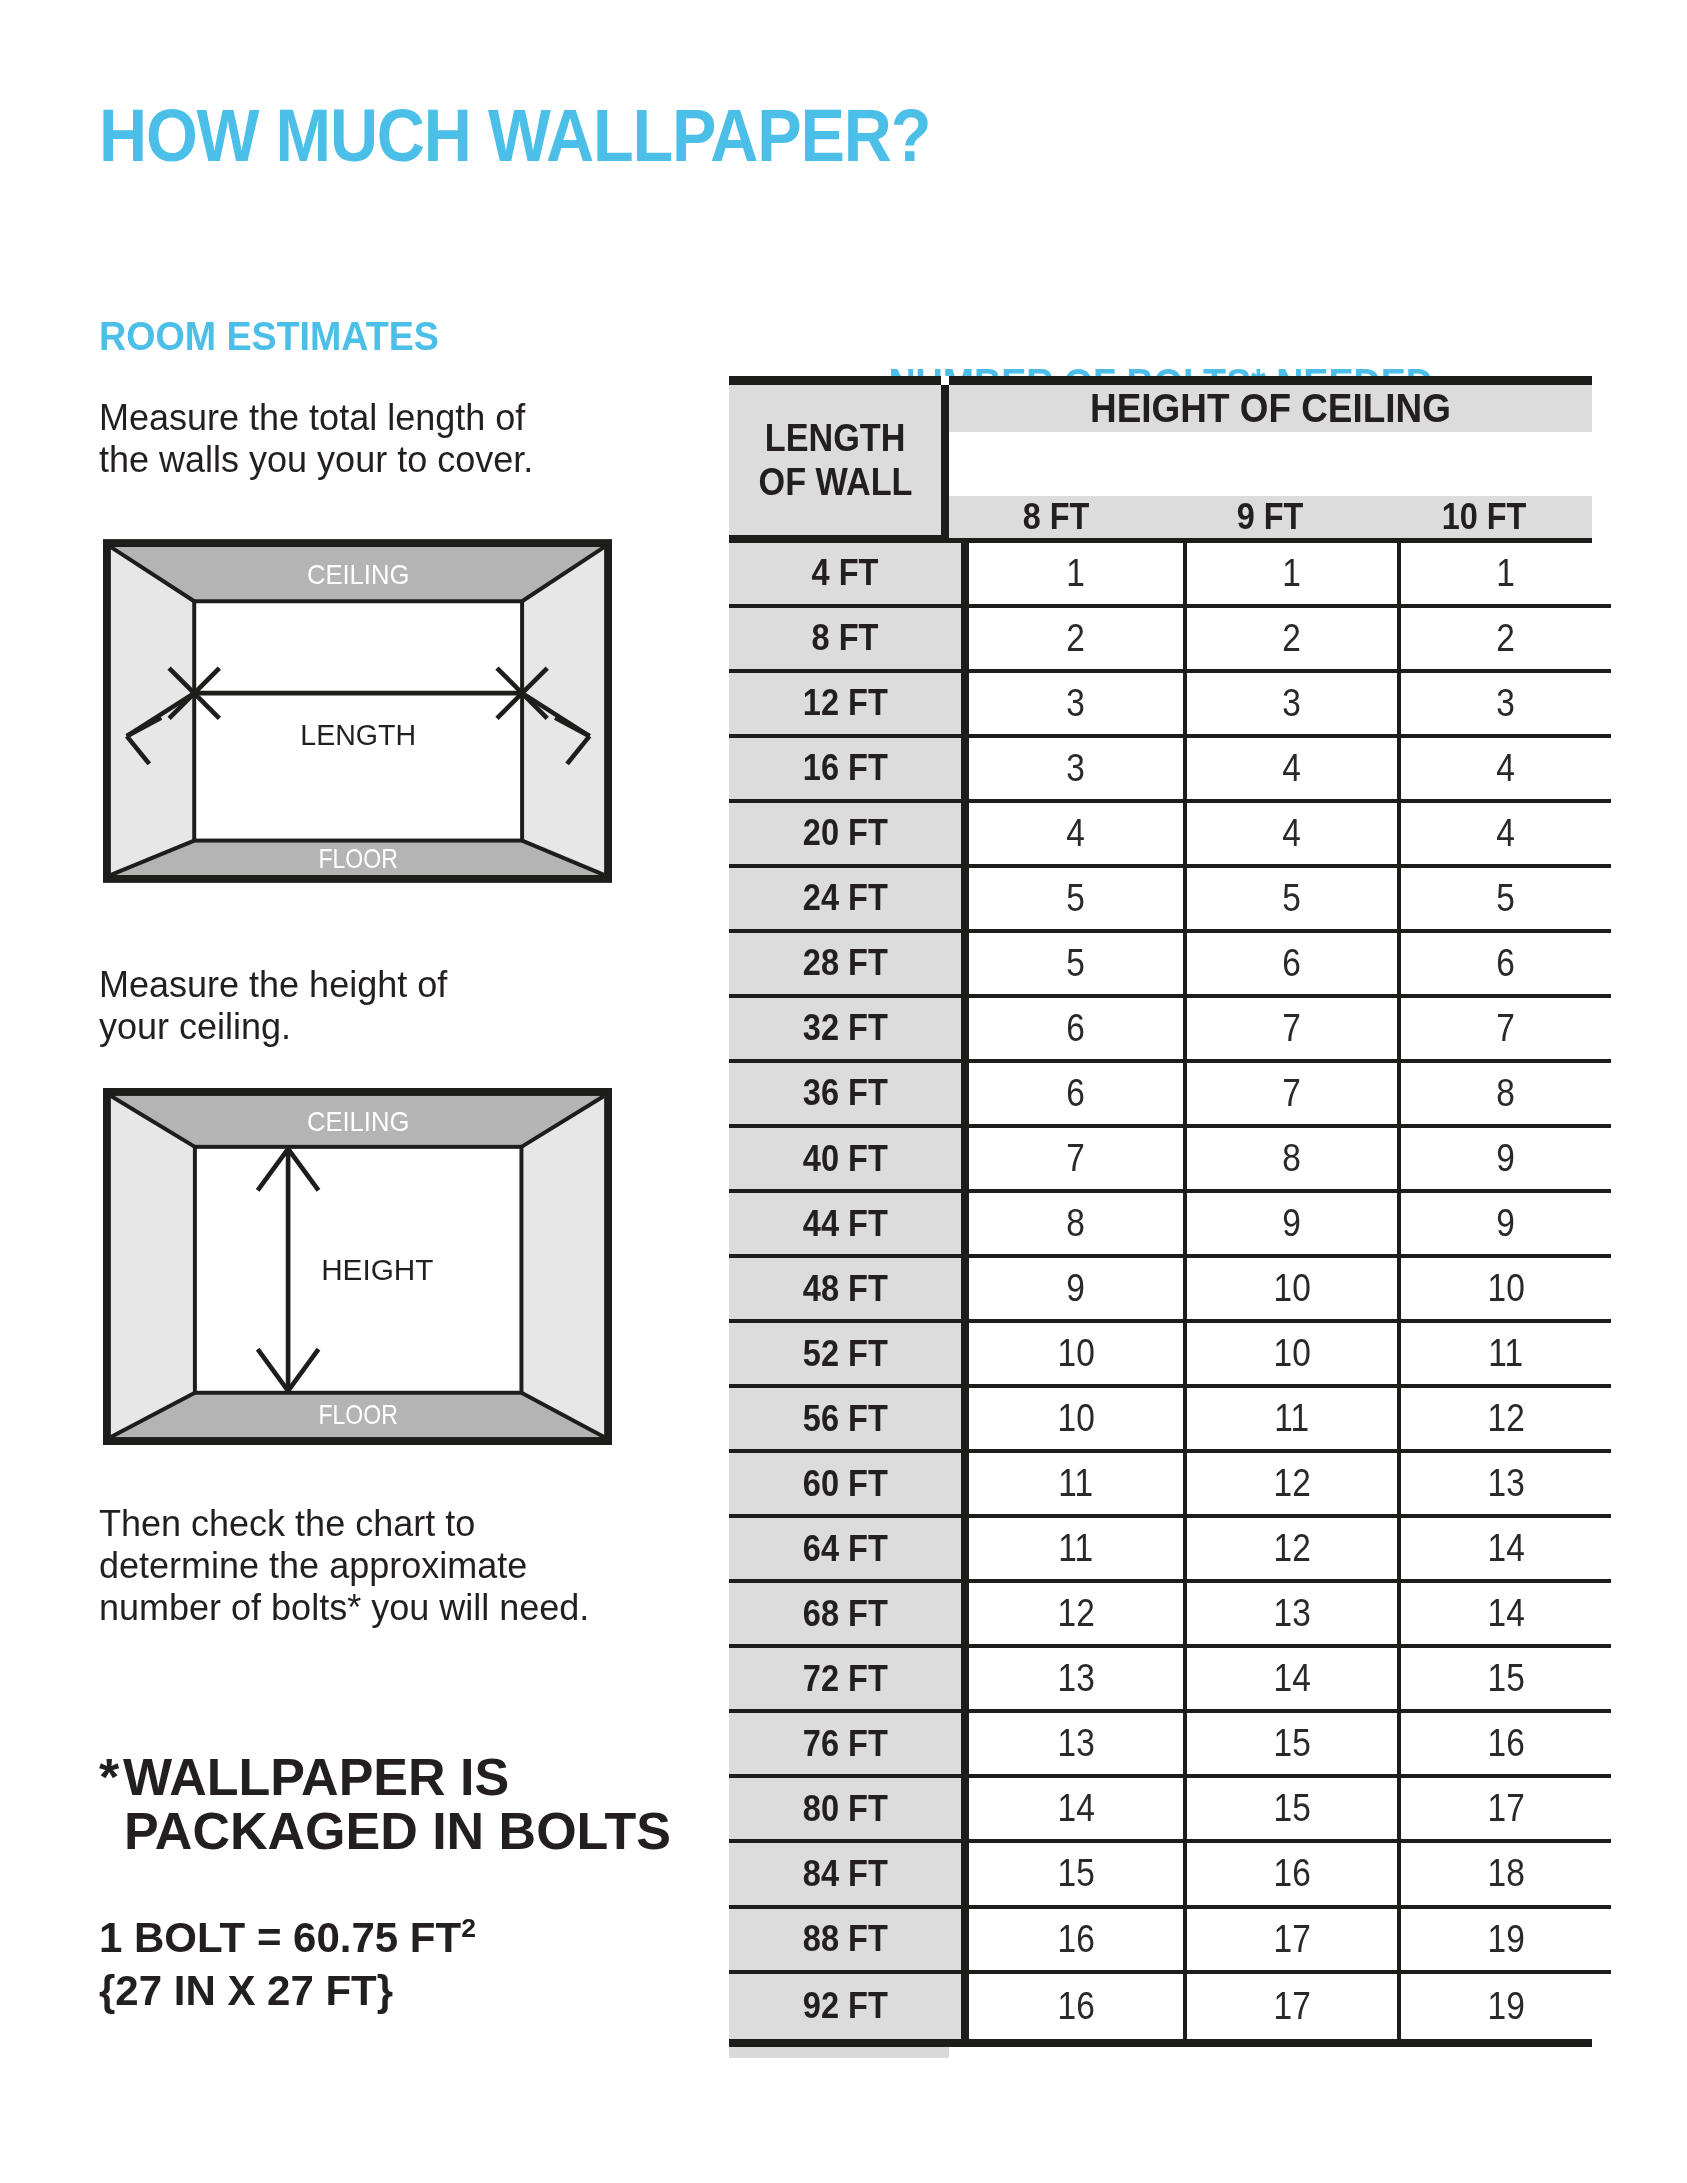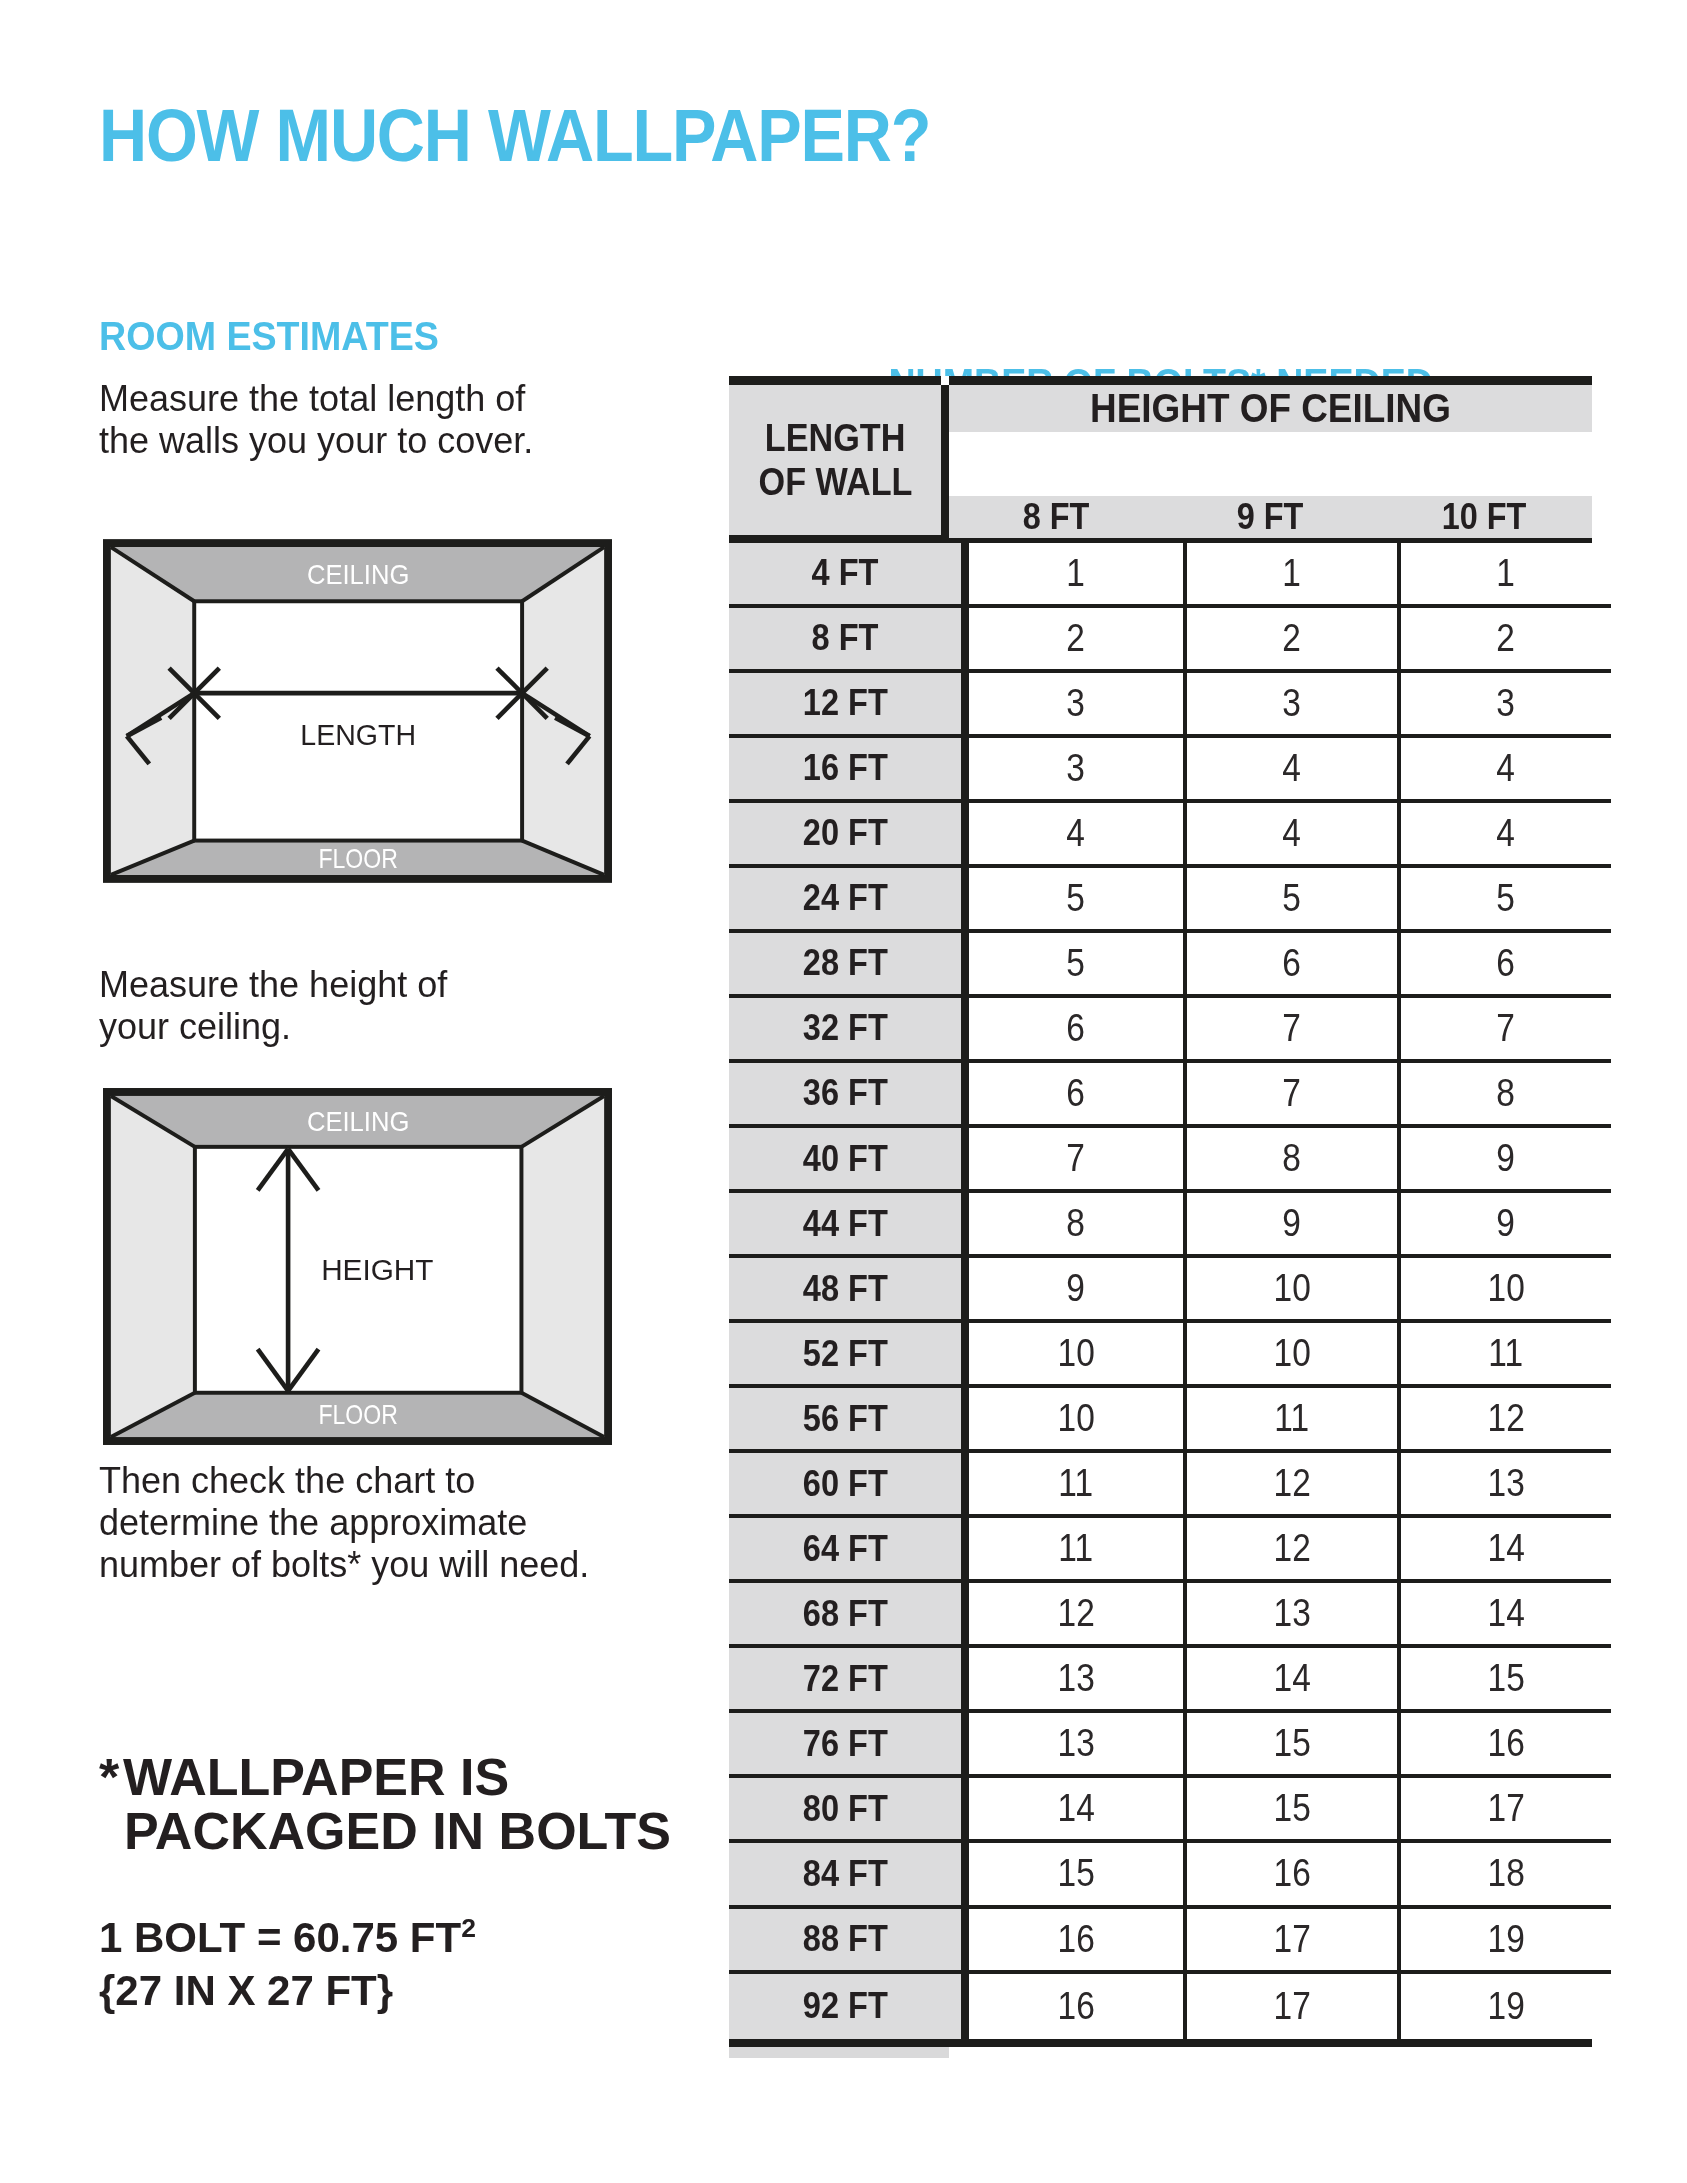--- a/index.html
+++ b/index.html
@@ -16,23 +16,23 @@
     letter-spacing:-1.3px; white-space:nowrap; transform:scaleX(0.90); transform-origin:left center;
   }
   .subhead {
     font-size:40px; font-weight:700; color:#4cbfe8; line-height:40px; white-space:nowrap;
   }
   .subhead-left { left:99px; top:316px; transform:scaleX(0.94); transform-origin:left center; }
   .subhead-table { left:729px; top:316px; width:863px; text-align:center;margin-top:47px; }
   .subhead-table .squeeze { display:inline-block; transform:scaleX(0.94); }
 
   .body-copy { font-size:36px; line-height:42px; color:#231f20; white-space:nowrap; }
-  .p1 { left:99px; top:378px; }
+  .p1 { left:99px; top:397px; }
   .p2 { left:99px; top:964px; }
-  .p3 { left:99px; top:1460px; }
+  .p3 { left:99px; top:1503px; }
 
   .footnote { left:99px; top:1750px; font-size:52px; font-weight:700; line-height:54px; white-space:nowrap; }
   .footnote .star { display:inline-block; width:24px; }
   .footnote .indent { padding-left:25px; }
   .boltinfo { left:99px; top:1911px; font-size:42px; font-weight:700; line-height:53px; white-space:nowrap; }
   .boltinfo .sup { font-size:26.5px; vertical-align:super; line-height:0; }
 
   
   .diagram1 { left:103px; top:539px; width:509px; height:344px; }
   .diagram2 { left:103px; top:1088px; width:509px; height:357px; }

